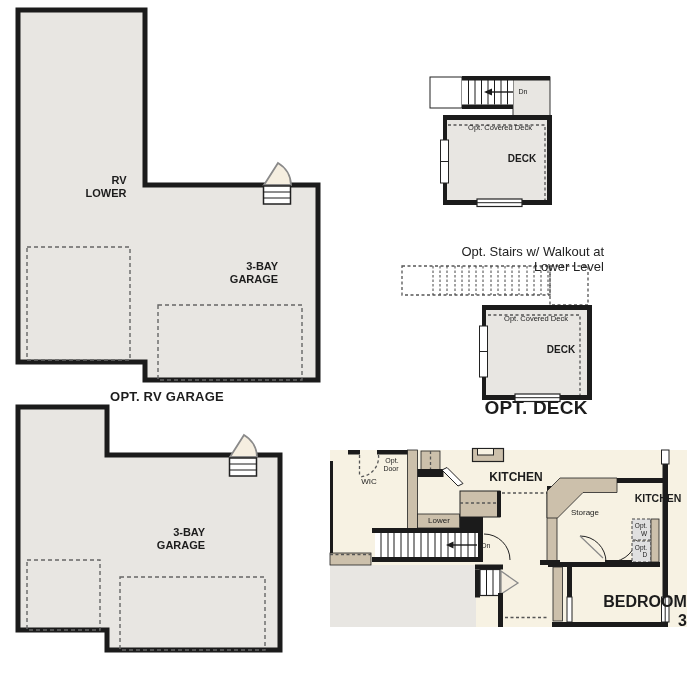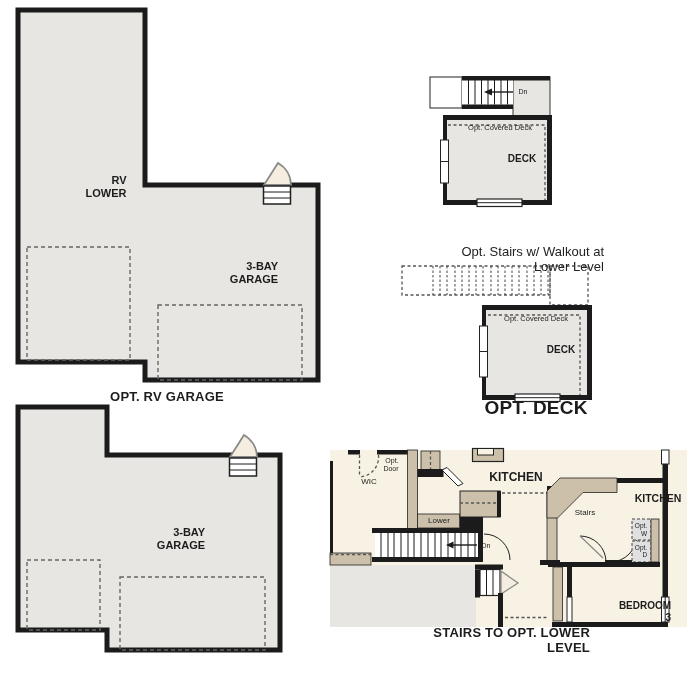--- a/index.html
+++ b/index.html
@@ -229,22 +229,21 @@
 
 <div class="lbl b" style="left:157px;top:539px;font-size:11px">3-BAY
 GARAGE</div>
 
 <div class="lbl small" style="left:391px;top:465px;font-size:7px">Opt.
 Door</div>
 <div class="lbl small" style="left:369px;top:482px;font-size:8px">WIC</div>
 <div class="lbl b" style="left:492px;top:477px;font-size:12px">KITCHEN</div>
 <div class="lbl small" style="left:439px;top:521px;font-size:8px">Lower</div>
 <div class="lbl small" style="left:486px;top:546px;font-size:7px">Dn</div>
-<div class="lbl small" style="left:585px;top:513px;font-size:8px">Stairs</div>
+<div class="lbl small" style="left:585px;top:513px;font-size:8px">Storage</div>
 <div class="lbl b" style="left:634px;top:498px;font-size:10.5px">KITCHEN</div>
 <div class="lbl small" style="left:641px;top:530px;font-size:6.5px">Opt.
 W</div>
 <div class="lbl small" style="left:641px;top:551.5px;font-size:6.5px">Opt.
 D</div>
-<div class="lbl b" style="left:621px;top:612px;font-size:10px">BEDROOM 3</div>
-<div class="lbl cap" style="left:493px;top:640px;font-size:13px">STAIRS TO OPT. LOWER LEVEL</div>
+<div class="lbl b" style="left:621px;top:612px;font-size:16px">BEDROOM 3</div>
 
 </div>
 
 </body></html>

